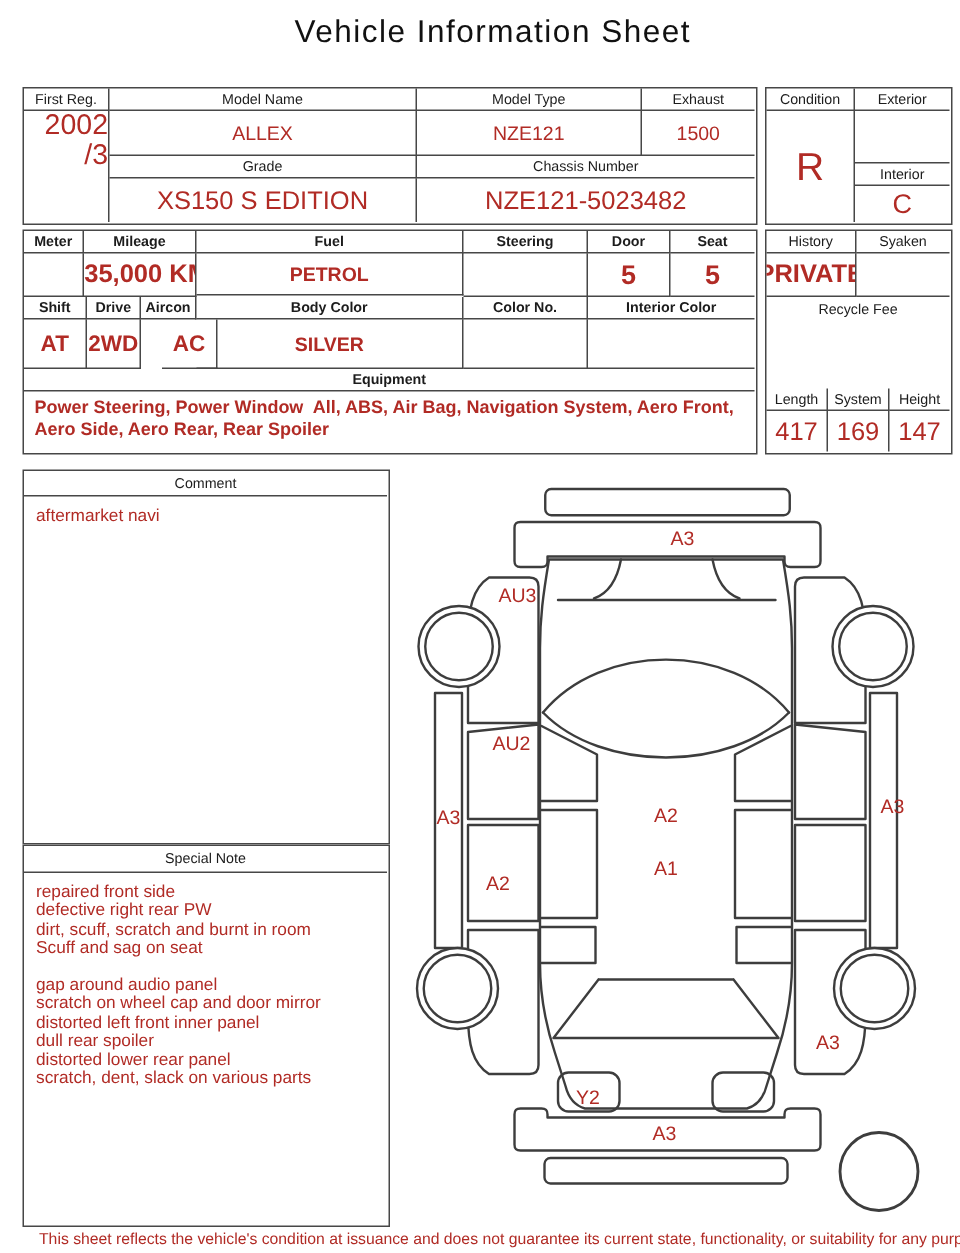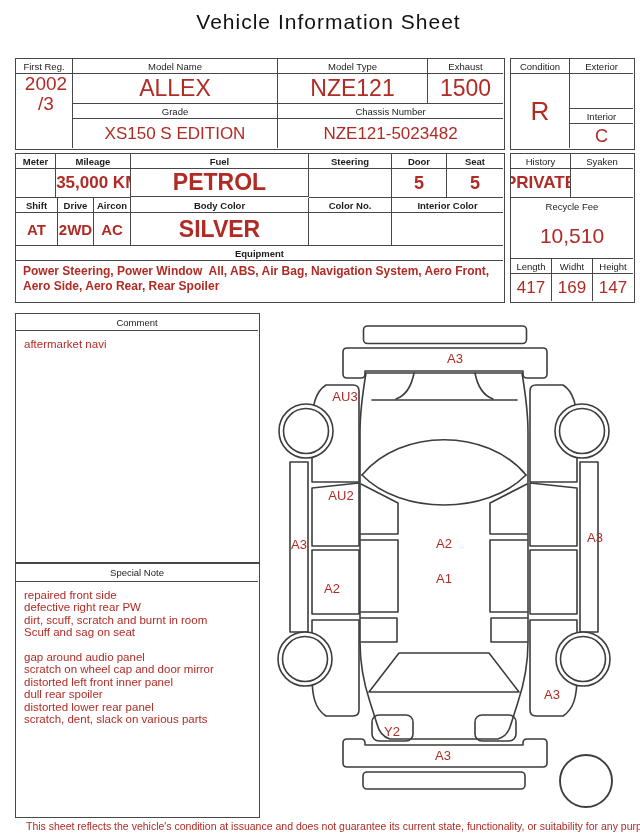--- a/index.html
+++ b/index.html
@@ -14,25 +14,25 @@
   .title{position:absolute;left:17px;right:0;top:10px;text-align:center;
          font-size:21px;font-weight:500;letter-spacing:1px;color:#111;}
   .box{position:absolute;border:1.5px solid var(--line);background:#fff;}
   .cell{position:absolute;overflow:hidden;}
   .br{border-right:1.4px solid var(--line);}
   .bb{border-bottom:1.4px solid var(--line);}
   .lbl{display:flex;align-items:center;justify-content:center;
        font-size:9.5px;color:#1c1c1c;white-space:nowrap;}
   .val{display:flex;align-items:center;justify-content:center;
        color:var(--red);white-space:nowrap;}
-  .v19{font-size:23px;} .v17{font-size:17px;} .v16{font-size:15px;}
+  .v19{font-size:13px;} .v17{font-size:17px;} .v16{font-size:15px;}
   .v26{font-size:26px;} .v21{font-size:21px;} .v12{font-size:17px;}
   .v18{font-size:18px;}
   .val-left{justify-content:flex-start;padding-left:4px;}
-  .firstreg{flex-direction:column;align-items:center;line-height:1.05;font-size:19px;}
+  .firstreg{flex-direction:column;align-items:flex-end;line-height:1.05;font-size:19px;}
   .equip-text{color:var(--red);font-size:12px;line-height:1.22;padding:3px 7px;
               white-space:pre-wrap;}
   .head-center{display:flex;align-items:center;justify-content:center;
                font-size:9.5px;color:#1c1c1c;}
   .note-line{color:var(--red);font-size:11.5px;line-height:1.08;min-height:12.4px;
              white-space:nowrap;}
   .note-body{padding:7px 3px 0 8px;}
   .footer{position:absolute;left:26px;top:820px;width:606px;
           color:var(--red);font-size:10.5px;white-space:nowrap;}
   .diagram{position:absolute;left:268px;top:312px;width:370px;height:500px;}
@@ -89,40 +89,39 @@
 
     <div class="cell lbl br bb" style="left:0;top:44px;width:42px;height:15px;">Shift</div>
     <div class="cell lbl br bb" style="left:42px;top:44px;width:36px;height:15px;">Drive</div>
     <div class="cell lbl br bb" style="left:78px;top:44px;width:37px;height:15px;">Aircon</div>
     <div class="cell lbl br bb" style="left:115px;top:44px;width:178px;height:15px;">Body Color</div>
     <div class="cell lbl br bb" style="left:293px;top:44px;width:83px;height:15px;">Color No.</div>
     <div class="cell lbl bb" style="left:376px;top:44px;width:111px;height:15px;">Interior Color</div>
 
     <div class="cell val v16 br bb" style="left:0;top:59px;width:42px;height:33px;">AT</div>
     <div class="cell val v16 br bb" style="left:42px;top:59px;width:36px;height:33px;">2WD</div>
-    <div class="cell val v16 br bb" style="left:78px;top:59px;width:37px;height:33px;">AC</div>
+    <div class="cell val v16 br bb" style="left:92px;top:59px;width:37px;height:33px;">AC</div>
     <div class="cell val v19 br bb" style="left:115px;top:59px;width:178px;height:33px;">SILVER</div>
     <div class="cell val v12 br bb" style="left:293px;top:59px;width:83px;height:33px;"></div>
     <div class="cell val v12 bb" style="left:376px;top:59px;width:111px;height:33px;"></div>
 
     <div class="cell head-center bb" style="left:0;top:92px;width:487px;height:15px;">Equipment</div>
     <div class="cell equip-text" style="left:0;top:107px;width:487px;height:40px;">Power Steering, Power Window  All, ABS, Air Bag, Navigation System, Aero Front, Aero Side, Aero Rear, Rear Spoiler</div>
   </div>
 
   <div class="box" style="left:510px;top:153px;width:125px;height:150px;">
     <div class="cell lbl br bb" style="left:0;top:0;width:60px;height:15px;">History</div>
     <div class="cell lbl bb" style="left:60px;top:0;width:62px;height:15px;">Syaken</div>
     <div class="cell val v12 br bb" style="left:0;top:15px;width:60px;height:29px;font-weight:bold;">PRIVATE</div>
     <div class="cell val v12 bb" style="left:60px;top:15px;width:62px;height:29px;"></div>
 
     <div class="cell head-center" style="left:0;top:46px;width:122px;height:13px;">Recycle Fee</div>
-    <div class="cell val v21 bb" style="left:0;top:59px;width:122px;height:46px;">10,510</div>
 
     <div class="cell lbl br bb" style="left:0;top:105px;width:41px;height:15px;">Length</div>
-    <div class="cell lbl br bb" style="left:41px;top:105px;width:41px;height:15px;">Widht</div>
+    <div class="cell lbl br bb" style="left:41px;top:105px;width:41px;height:15px;">System</div>
     <div class="cell lbl bb" style="left:82px;top:105px;width:40px;height:15px;">Height</div>
     <div class="cell val v17 br" style="left:0;top:120px;width:41px;height:27px;">417</div>
     <div class="cell val v17 br" style="left:41px;top:120px;width:41px;height:27px;">169</div>
     <div class="cell val v17" style="left:82px;top:120px;width:40px;height:27px;">147</div>
   </div>
 
   <div class="box" style="left:15px;top:313px;width:245px;height:250px;">
     <div class="cell head-center bb" style="left:0;top:0;width:242px;height:17px;">Comment</div>
     <div class="cell note-body" style="left:0;top:17px;width:242px;height:230px;">
       <div class="note-line">aftermarket navi</div>

